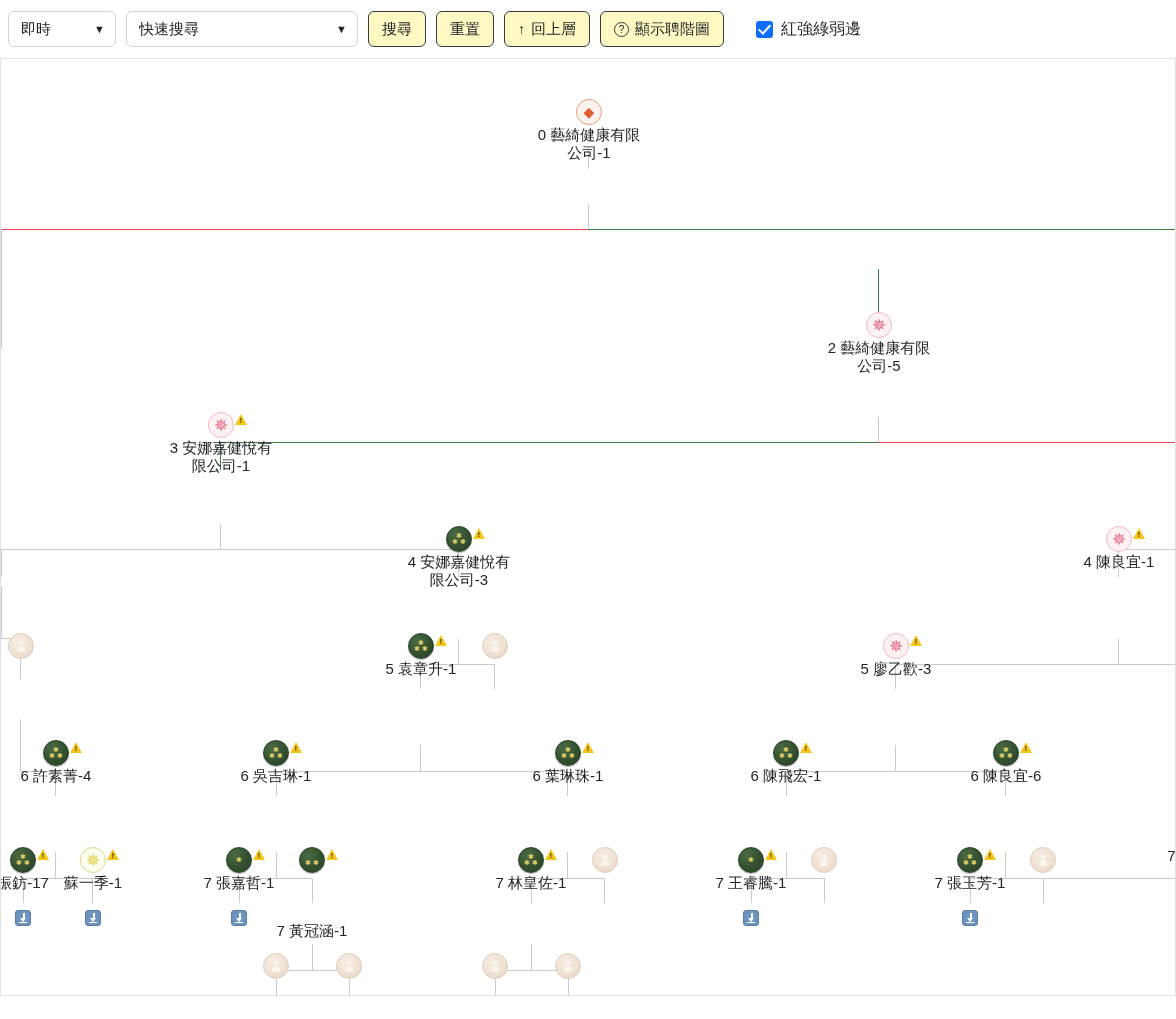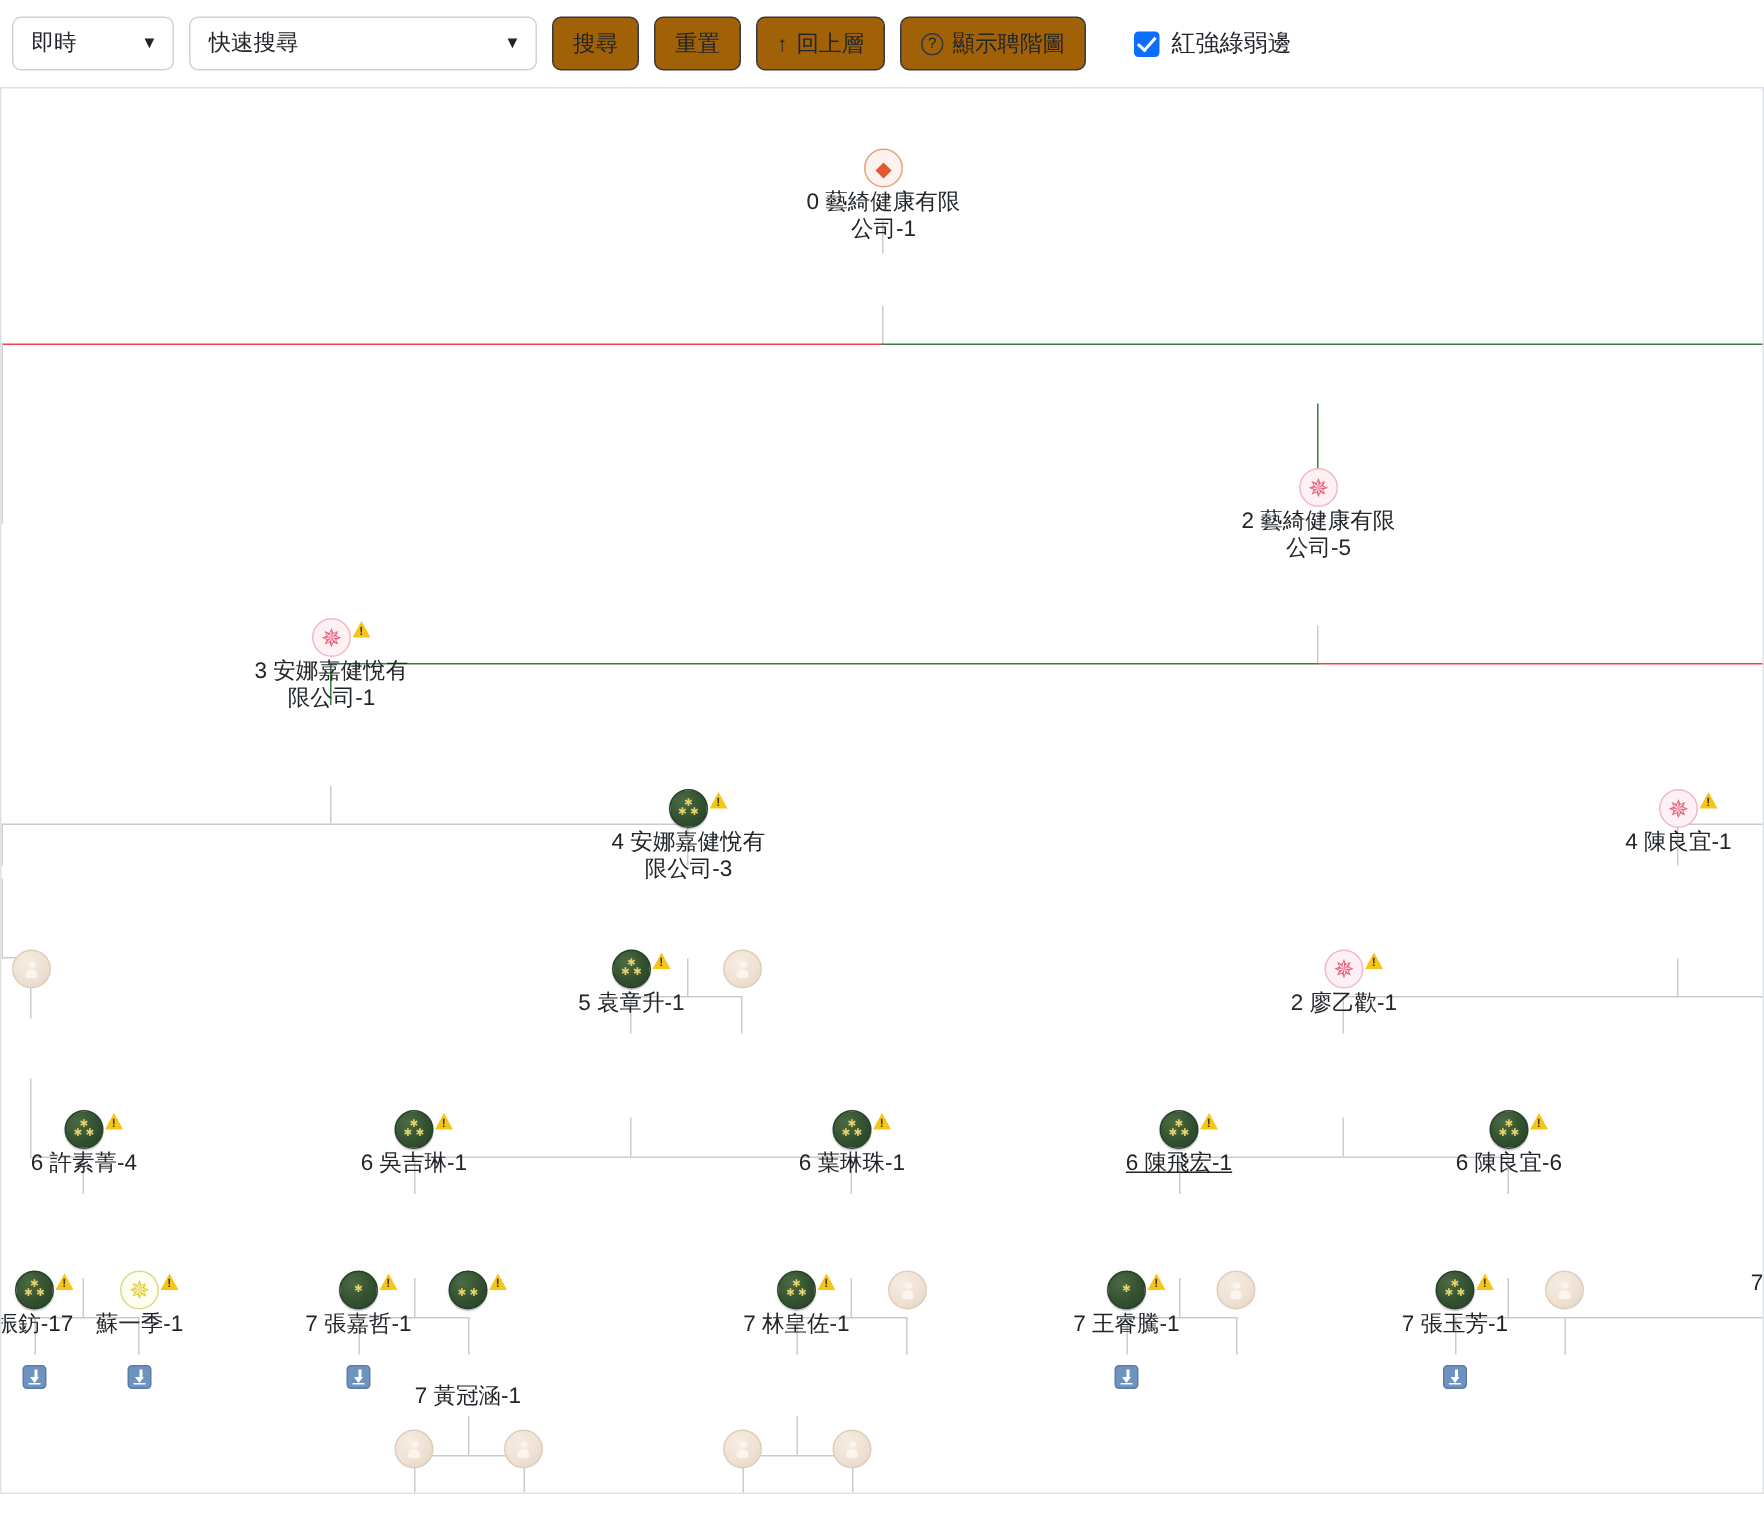--- a/index.html
+++ b/index.html
@@ -48,21 +48,21 @@
     font-family: "Liberation Sans", "DejaVu Sans", sans-serif;
     font-size: 15px;
     color: #212529;
     padding: 0 12px;
   }
   .tb-input::placeholder { color: #9aa0a6; }
   .tb-btn {
     height: 36px;
     border: 1px solid #343a40;
     border-radius: 6px;
-    background: #a16207;
+    background: #fef9c3;
     color: #212529;
     font-family: "Liberation Sans", "DejaVu Sans", sans-serif;
     font-size: 15px;
     padding: 0 13px;
     display: inline-flex; align-items: center; gap: 6px;
     cursor: pointer;
     white-space: nowrap;
   }
   .tb-check-wrap {
     display: inline-flex; align-items: center; gap: 8px;
@@ -400,21 +400,21 @@
         <span class="label" style="top:27px;">5 袁章升-1</span>
       </div>
       <div class="node" style="left: 429px; top: 574px; width: 130px; height: 60px;">
         <span class="badge-icon ic-empty">
           <span class="p"></span>
         </span>
       </div>
       <div class="node" style="left: 830px; top: 574px; width: 130px; height: 60px;">
         <span class="badge-icon ic-flower">✵</span>
         <span class="warn" style="left:calc(50% + 14px); top:2px;"></span>
-        <span class="label" style="top:27px;">2 廖乙歡-1</span>
+        <span class="label" style="top:27px;">5 廖乙歡-3</span>
       </div>
       <div class="node" style="left: -10px; top: 681px; width: 130px; height: 60px;">
         <span class="badge-icon ic-medal">
           <span class="cl">
             <i class="t">✱</i>
             <i class="l">✱</i>
             <i class="r">✱</i>
           </span>
         </span>
         <span class="warn" style="left:calc(50% + 14px); top:2px;"></span>
@@ -444,21 +444,21 @@
       </div>
       <div class="node" style="left: 720px; top: 681px; width: 130px; height: 60px;">
         <span class="badge-icon ic-medal">
           <span class="cl">
             <i class="t">✱</i>
             <i class="l">✱</i>
             <i class="r">✱</i>
           </span>
         </span>
         <span class="warn" style="left:calc(50% + 14px); top:2px;"></span>
-        <span class="label" style="top:27px;text-decoration:underline;">6 陳飛宏-1</span>
+        <span class="label" style="top:27px;">6 陳飛宏-1</span>
       </div>
       <div class="node" style="left: 940px; top: 681px; width: 130px; height: 60px;">
         <span class="badge-icon ic-medal">
           <span class="cl">
             <i class="t">✱</i>
             <i class="l">✱</i>
             <i class="r">✱</i>
           </span>
         </span>
         <span class="warn" style="left:calc(50% + 14px); top:2px;"></span>

